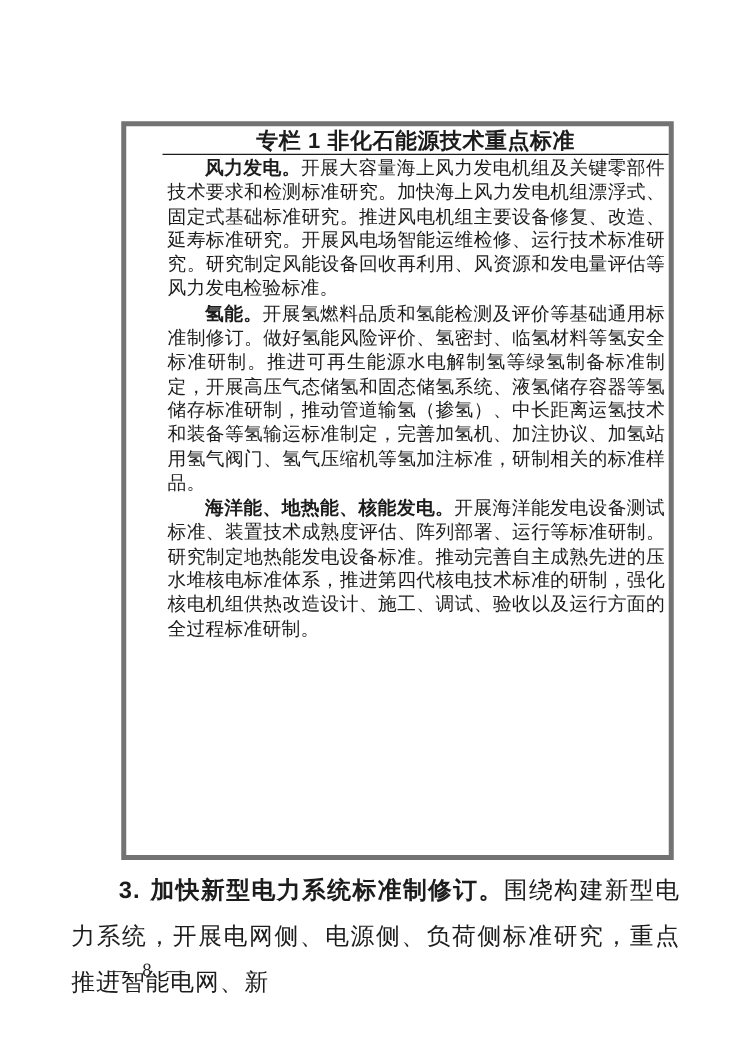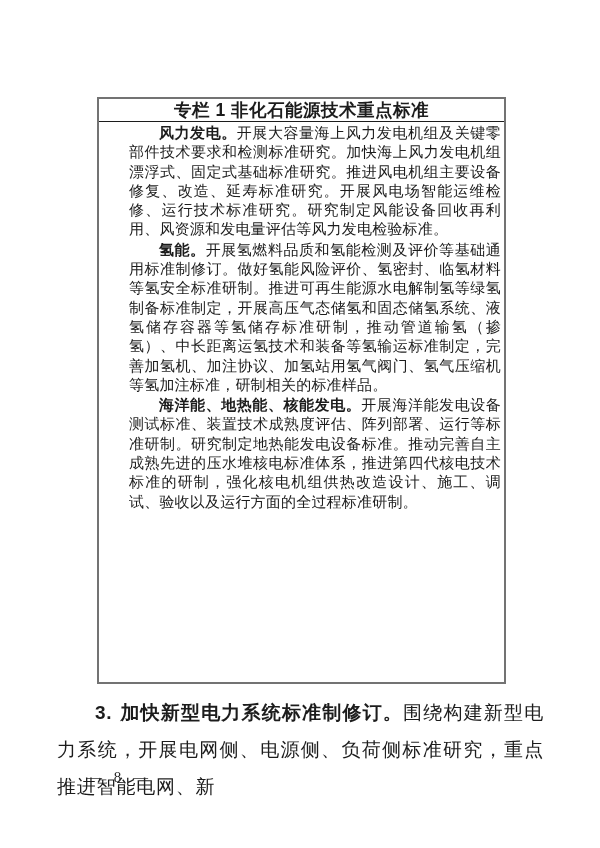--- a/index.html
+++ b/index.html
@@ -16,39 +16,39 @@
     font-family: "Liberation Serif", serif;
     overflow: hidden;
   }
   
   .column-box {
     position: absolute;
     left: 97px;
     top: 97px;
     width: 405px;
     height: 583px;
-    border: 2px solid #737373;
+    border: 4px solid #737373;
     box-sizing: content-box;
     overflow: hidden;
     background: #ffffff;
+    padding-left: 29px;
   }
   .column-box-title {
     height: 22px;
     line-height: 22px;
     border-bottom: 1px solid #1c1c1c;
     text-align: center;
     font-size: 17.5px;
     font-weight: bold;
     font-family: "Liberation Sans", sans-serif;
     letter-spacing: 0.5px;
     white-space: nowrap;
   }
   .column-box-content {
     padding: 1px 3px 2px 4px;
-    margin-left: 26px;
   }
   .box-para {
     margin: 0;
     font-size: 15px;
     line-height: 19.3px;
     text-align: justify;
     text-indent: 2em;
     letter-spacing: 0.2px;
   }
   .para-lead {

